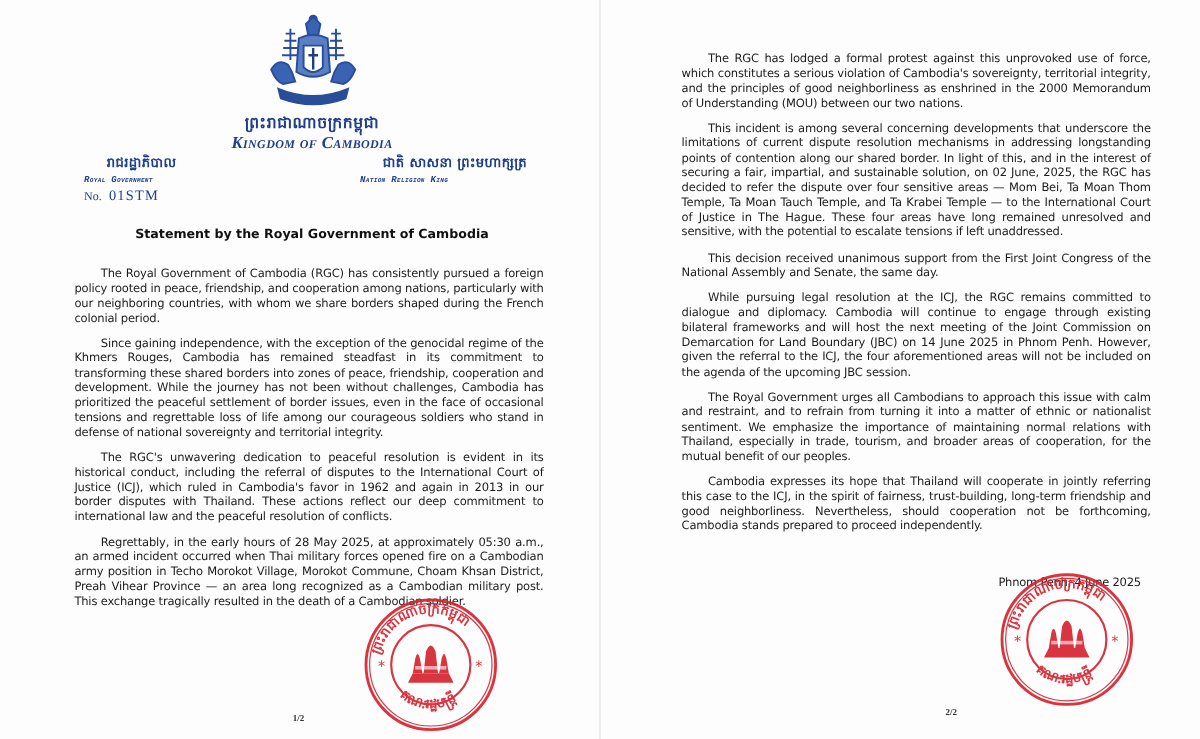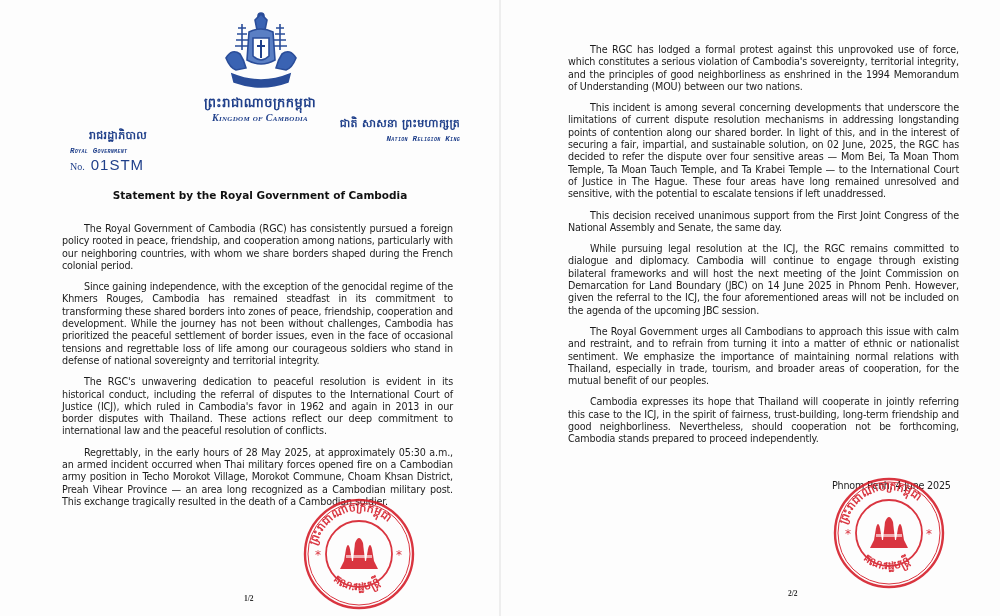--- a/index.html
+++ b/index.html
@@ -22,43 +22,43 @@
   .emblem {
     position: absolute; left: 222px; top: 10px; width: 78px; height: 82px;
   }
   .kh-title {
     position: absolute; left: 150px; top: 94px; width: 220px; text-align: center;
     color: #1f3f8a; font-weight: bold; font-size: 13px; letter-spacing: 0.5px;
     font-family: "DejaVu Sans", sans-serif;
   }
   .en-title {
     position: absolute; left: 150px; top: 112px; width: 220px; text-align: center;
-    color: #1f3f8a; font-style: italic; font-weight: bold; font-size: 10px;
+    color: #1f3f8a; font-style: italic; font-weight: bold; font-size: 14px;
     font-family: "Liberation Serif", serif; font-variant: small-caps; letter-spacing: 0.3px;
   }
   .left-head {
     position: absolute; left: 70px; top: 128px; width: 120px;
   }
   .right-head {
-    position: absolute; left: 300px; top: 116px; width: 160px; text-align: right;
+    position: absolute; left: 300px; top: 128px; width: 160px; text-align: left;
   }
   .kh-small {
     color: #1f3f8a; font-weight: bold; font-size: 11px; font-family: "DejaVu Sans", sans-serif;
     letter-spacing: 0.3px;
     margin-left: 19px;
   }
   .en-small {
     color: #1f3f8a; font-style: italic; font-weight: bold; font-size: 7.5px;
     font-family: Liberation Mono, monospace; font-variant: small-caps; margin-top: 3px;
     letter-spacing: 0.3px;
   }
   .ref-no {
     color: #1f3f8a; font-size: 10px; font-family: "Liberation Serif", serif; margin-top: 1px;
   }
-  .ref-no .hand { font-family: Liberation Sans, sans-serif; font-size: 15px; letter-spacing: 1px; margin-left: 6px; text-align: center; }
+  .ref-no .hand { font-family: Liberation Serif, serif; font-size: 12px; letter-spacing: 1px; margin-left: 6px; text-align: center; }
   .statement-title {
     position: absolute; left: 60px; top: 189px; width: 400px; text-align: center;
     font-weight: bold; font-size: 10.5px; color: #111;
     font-family: "DejaVu Sans", sans-serif;
   }
   .body-text {
     position: absolute; font-size: 9.6px; line-height: 12.3px; text-align: justify;
     color: #1c1c1c; font-family: "DejaVu Sans", sans-serif; letter-spacing: -0.15px;
   }
   .body-text p { margin: 0 0 9px 0; text-indent: 22px; }
@@ -155,21 +155,21 @@
   </svg>
 
   <div class="page-num" id="pn1">1/2</div>
 </div>
 
 <div class="divider"></div>
 
 <div class="page" id="page2"></div>
 
 <div class="body-text" id="p2-body">
-  <p>The RGC has lodged a formal protest against this unprovoked use of force, which constitutes a serious violation of Cambodia's sovereignty, territorial integrity, and the principles of good neighborliness as enshrined in the 1994 Memorandum of Understanding (MOU) between our two nations.</p>
+  <p>The RGC has lodged a formal protest against this unprovoked use of force, which constitutes a serious violation of Cambodia's sovereignty, territorial integrity, and the principles of good neighborliness as enshrined in the 2000 Memorandum of Understanding (MOU) between our two nations.</p>
   <p>This incident is among several concerning developments that underscore the limitations of current dispute resolution mechanisms in addressing longstanding points of contention along our shared border. In light of this, and in the interest of securing a fair, impartial, and sustainable solution, on 02 June, 2025, the RGC has decided to refer the dispute over four sensitive areas — Mom Bei, Ta Moan Thom Temple, Ta Moan Tauch Temple, and Ta Krabei Temple — to the International Court of Justice in The Hague. These four areas have long remained unresolved and sensitive, with the potential to escalate tensions if left unaddressed.</p>
   <p>This decision received unanimous support from the First Joint Congress of the National Assembly and Senate, the same day.</p>
   <p>While pursuing legal resolution at the ICJ, the RGC remains committed to dialogue and diplomacy. Cambodia will continue to engage through existing bilateral frameworks and will host the next meeting of the Joint Commission on Demarcation for Land Boundary (JBC) on 14 June 2025 in Phnom Penh. However, given the referral to the ICJ, the four aforementioned areas will not be included on the agenda of the upcoming JBC session.</p>
   <p>The Royal Government urges all Cambodians to approach this issue with calm and restraint, and to refrain from turning it into a matter of ethnic or nationalist sentiment. We emphasize the importance of maintaining normal relations with Thailand, especially in trade, tourism, and broader areas of cooperation, for the mutual benefit of our peoples.</p>
   <p>Cambodia expresses its hope that Thailand will cooperate in jointly referring this case to the ICJ, in the spirit of fairness, trust-building, long-term friendship and good neighborliness. Nevertheless, should cooperation not be forthcoming, Cambodia stands prepared to proceed independently.</p>
 </div>
 
 <div class="date-line">Phnom Penh, 4 June 2025</div>
 
 <svg class="stamp" id="stamp2" viewBox="0 0 114 114">

